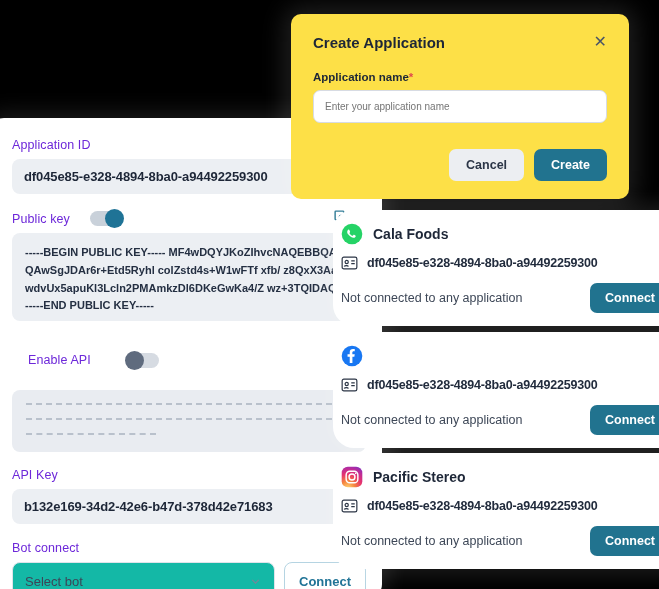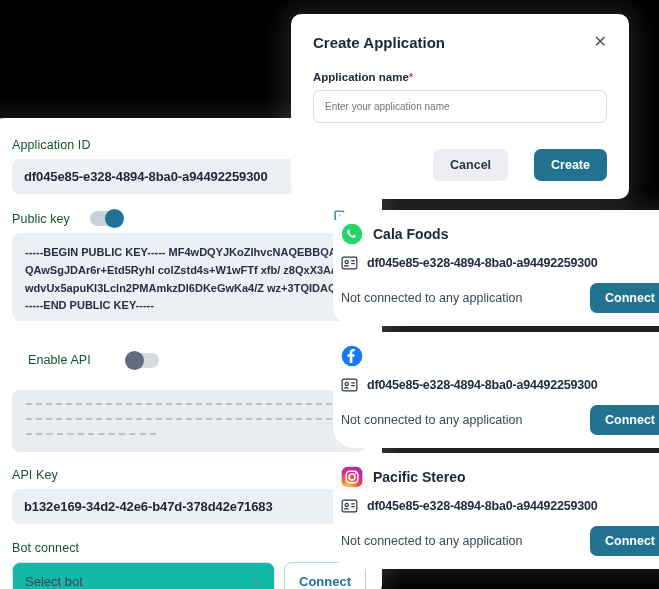--- a/index.html
+++ b/index.html
@@ -22,21 +22,21 @@
     height: 480px;
     background: #ffffff;
     border-radius: 14px;
     box-shadow: 0 0 22px 6px rgba(255,255,255,0.10);
     padding: 20px 16px 0 22px;
     overflow: hidden;
   }
 
   .field-label {
     font-size: 12.5px;
-    color: #14532d;
+    color: #6d28d9;
     margin-bottom: 7px;
     letter-spacing: 0.1px;
   }
 
   .readonly-field {
     background: #eceff3;
     border-radius: 8px;
     padding: 10px 12px;
     font-size: 13px;
     color: #1d2637;
@@ -130,21 +130,21 @@
     white-space: nowrap;
     cursor: pointer;
   }
 
   
   #create-modal {
     position: absolute;
     left: 291px;
     top: 14px;
     width: 338px;
-    background: #ffffff;
+    background: #fde047;
     border-radius: 10px;
     box-shadow: 0 0 24px 7px rgba(255,255,255,0.12);
     padding: 20px 22px 18px 22px;
     z-index: 40;
   }
   .modal-head {
     display: flex;
     justify-content: space-between;
     align-items: flex-start;
     margin-bottom: 20px;
@@ -172,21 +172,21 @@
     border: 1px solid #d7dbe3;
     border-radius: 7px;
     padding: 10px 11px;
     font-size: 10px;
     color: #9aa3b2;
     font-family: "Liberation Sans", sans-serif;
   }
   .modal-actions {
     display: flex;
     justify-content: flex-end;
-    gap: 26px;
+    gap: 10px;
     margin-top: 26px;
   }
   .btn {
     border: none;
     border-radius: 7px;
     padding: 9px 17px;
     font-size: 12.5px;
     font-weight: 600;
     cursor: pointer;
     font-family: "Liberation Sans", sans-serif;

